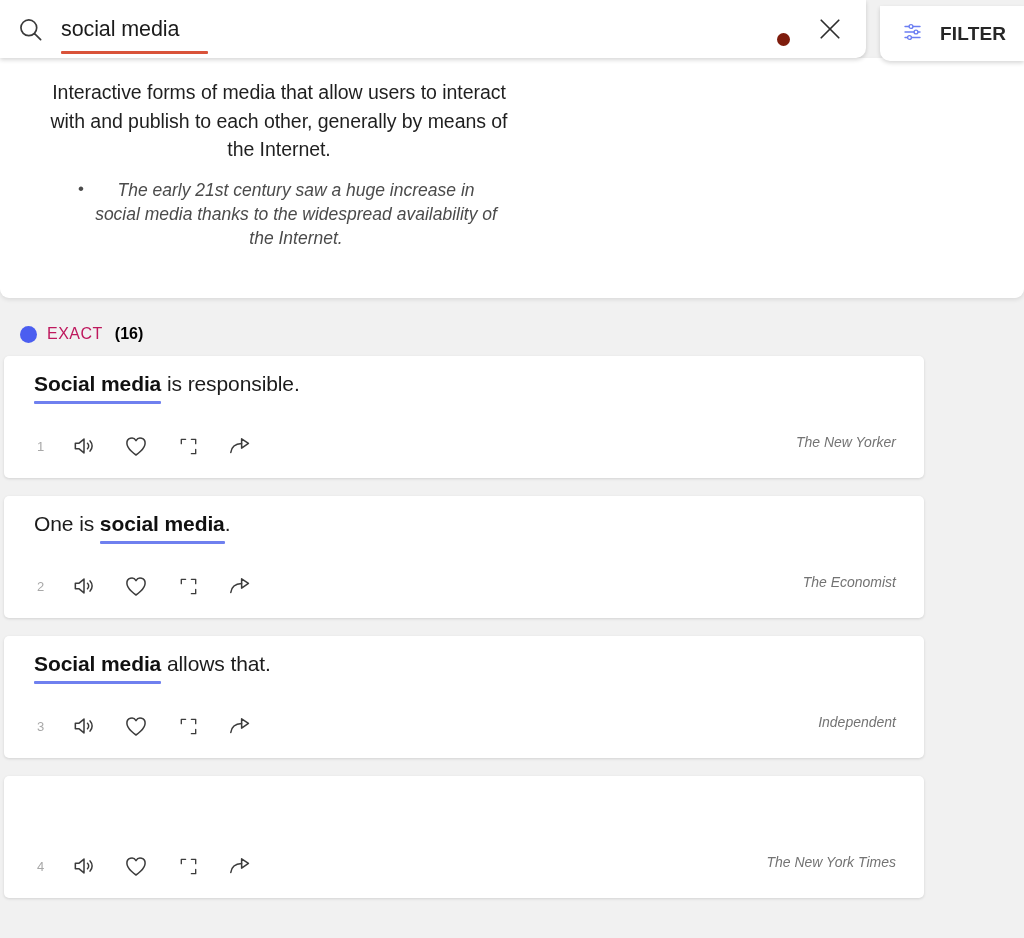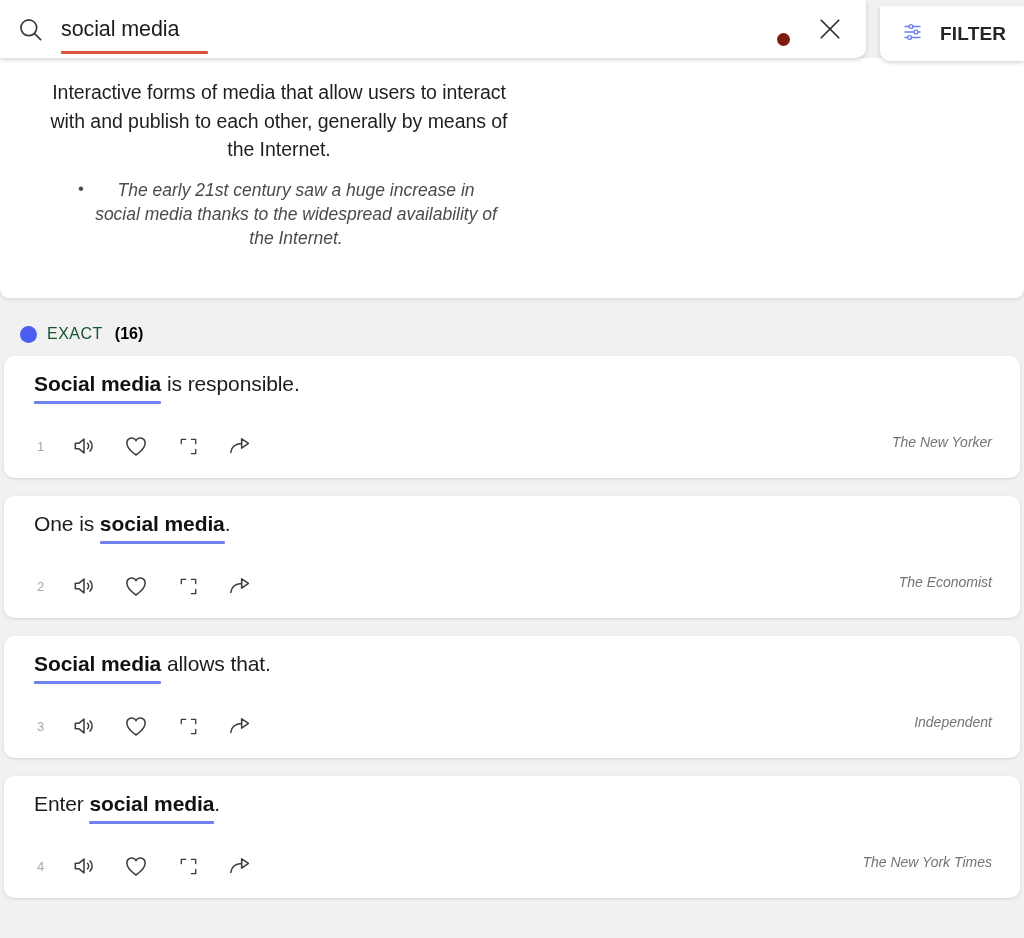--- a/index.html
+++ b/index.html
@@ -193,38 +193,38 @@
   .section-dot {
     width: 17px;
     height: 17px;
     border-radius: 50%;
     background: #4b5ef0;
     flex: 0 0 auto;
   }
 
   .section-title {
     font-size: 16px;
-    color: #14532d;
+    color: #be185d;
     letter-spacing: 0.5px;
   }
 
   .section-count {
     font-size: 16px;
     font-weight: 700;
     color: #000000;
     margin-left: 2px;
   }
 
   .card {
     position: relative;
     margin: 0 4px 18px 4px;
-    width: 1016px;
+    width: 920px;
     height: 122px;
     background: #ffffff;
-    border-radius: 10px;
+    border-radius: 5px;
     box-shadow: 0 1px 3px rgba(0,0,0,0.13);
   }
 
   .card-sentence {
     position: absolute;
     left: 30px;
     top: 16px;
     font-size: 21px;
     color: #1c1c1c;
     letter-spacing: -0.1px;
@@ -433,21 +433,20 @@
           <span class="action-btn">
             <svg width="26" height="26" viewBox="0 0 24 24" fill="none" stroke="#3c3c3c" stroke-width="1.4" stroke-linecap="round" stroke-linejoin="round">
               <path d="M3.5 18c.6-5.4 4.2-8.2 10-8.4"></path>
               <path d="M13.5 5.4 19.8 9.6 13.5 14z"></path>
             </svg>
           </span>
         </div>
         <a class="card-source">Independent</a>
       </div>
       <div class="card">
-        <div class="card-sentence"><span>Enter </span><span class="hl">social media<span class="hl-underline" style="width: 100%;"></span></span><span>.</span></div>
         <div class="card-actions">
           <span class="card-index">4</span>
           <span class="action-btn">
             <svg width="26" height="26" viewBox="0 0 24 24" fill="none" stroke="#3c3c3c" stroke-width="1.4" stroke-linecap="round" stroke-linejoin="round">
               <path d="M4 9.5h3.2L12 5.6v12.8L7.2 14.5H4z"></path>
               <path d="M15.2 9.4a3.6 3.6 0 0 1 0 5.2"></path>
               <path d="M17.6 7.3a6.8 6.8 0 0 1 0 9.4"></path>
             </svg>
           </span>
           <span class="action-btn">

